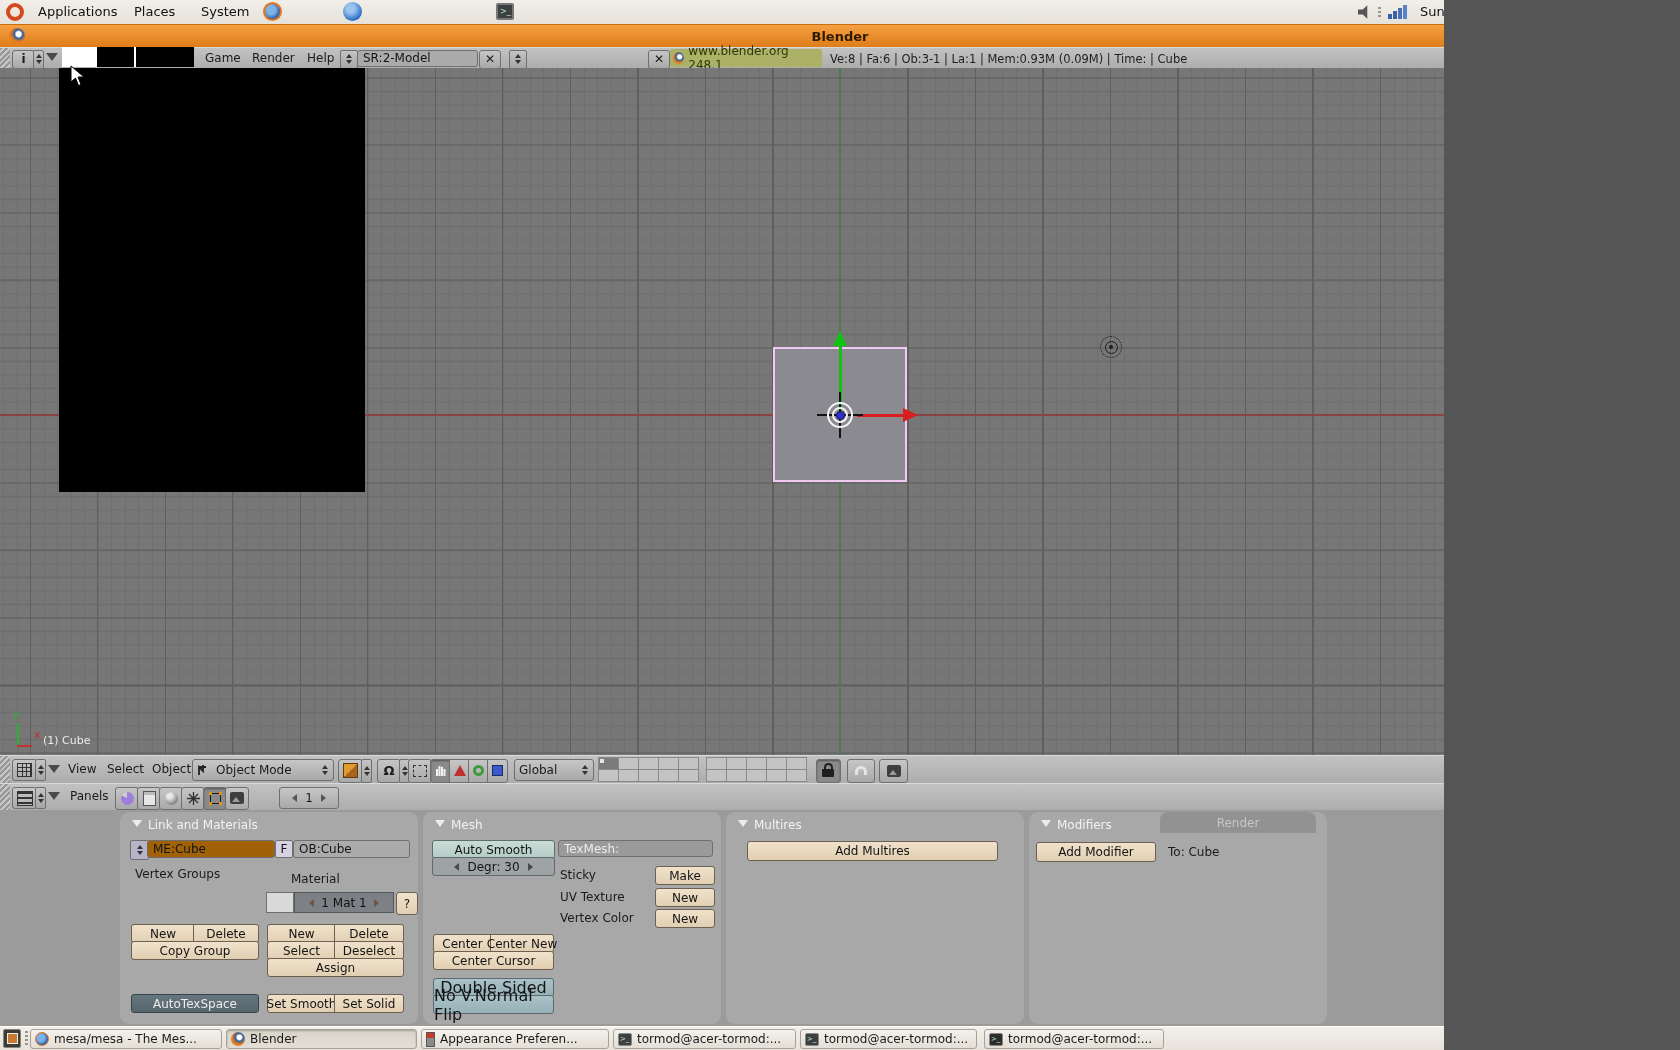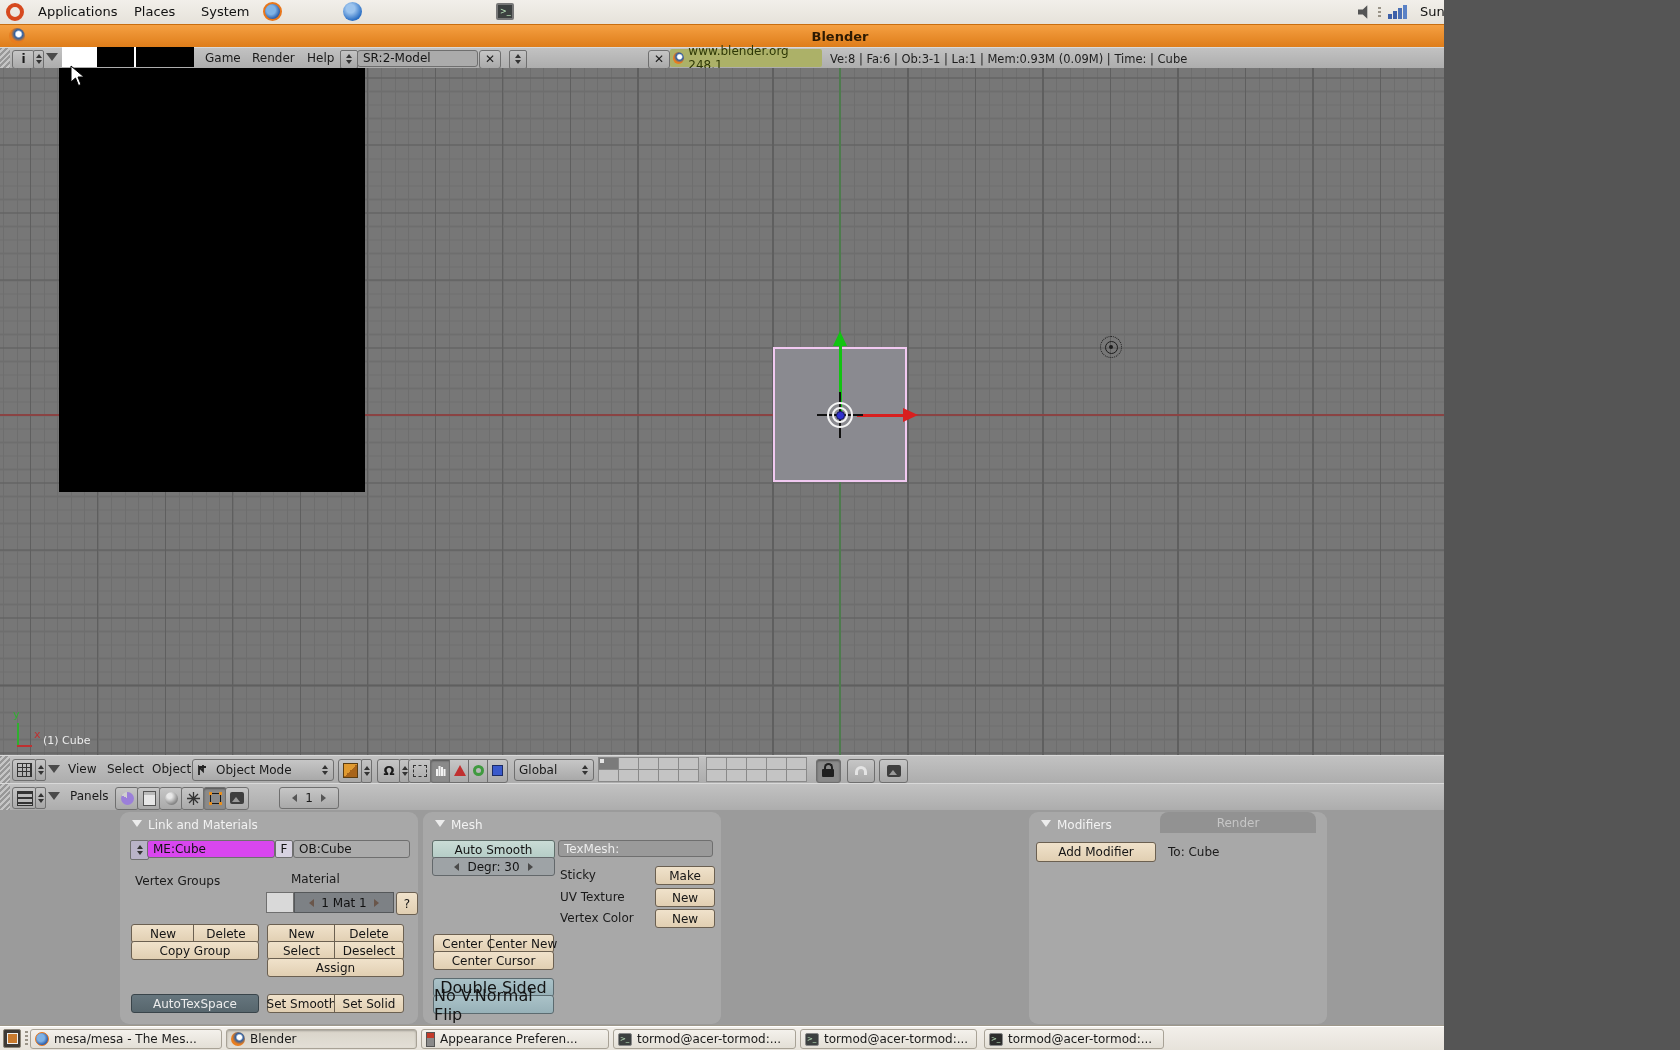--- a/index.html
+++ b/index.html
@@ -313,25 +313,25 @@
     </div>
   </div>
 
   <div class="abs" style="left:0;top:810px;width:1680px;height:216px;background:#9B9B9B;">
 
     <div class="abs panel" style="left:120px;top:2px;width:298px;height:212px;">
       <div class="abs parrow" style="left:12px;top:8px;"></div>
       <div class="abs ptitle" style="left:28px;top:6px;">Link and Materials</div>
 
       <div class="abs spin" style="left:10px;top:28px;width:17px;height:18px;background:#B9B3C8;"></div>
-      <div class="abs field" style="left:27px;top:28px;width:128px;height:18px;background:#d946ef;box-sizing:border-box;">ME:Cube</div>
+      <div class="abs field" style="left:27px;top:28px;width:128px;height:18px;background:#a16207;box-sizing:border-box;">ME:Cube</div>
       <div class="abs flexc" style="left:155px;top:28px;width:18px;height:18px;background:#D7D2E1;border:1px solid #6f6f6f;border-radius:2px;font-size:12px;color:#141414;box-sizing:border-box;">F</div>
       <div class="abs field" style="left:173px;top:28px;width:117px;height:18px;box-sizing:border-box;">OB:Cube</div>
 
-      <div class="abs plabel" style="left:15px;top:62px;">Vertex Groups</div>
+      <div class="abs plabel" style="left:15px;top:55px;">Vertex Groups</div>
       <div class="abs plabel" style="left:171px;top:60px;">Material</div>
 
       <div class="abs" style="left:146px;top:80px;width:28px;height:21px;background:#D9D9D9;border:1px solid #6f6f6f;box-sizing:border-box;"></div>
       <div class="abs flexc" style="left:174px;top:80px;width:100px;height:21px;background:#7D8185;border:1px solid #55585a;font-size:12px;color:#101010;gap:7px;box-sizing:border-box;">
         <div class="arrL"></div>
         <span>1 Mat 1</span>
         <div class="arrR"></div>
       </div>
       <div class="abs bbeige" style="left:276px;top:80px;width:20px;height:21px;">?</div>
 
@@ -371,20 +371,25 @@
       <div class="abs bbeige" style="left:232px;top:97px;width:58px;height:17px;">New</div>
 
       <div class="abs bbeige" style="left:10px;top:122px;width:57px;height:17px;border-radius:3px 0 0 3px;">Center</div>
       <div class="abs bbeige" style="left:67px;top:122px;width:62px;height:17px;border-radius:0 3px 3px 0;">Center New</div>
       <div class="abs bbeige" style="left:10px;top:139px;width:119px;height:17px;">Center Cursor</div>
 
       <div class="abs bblue" style="left:10px;top:166px;width:119px;height:17px;">Double Sided</div>
       <div class="abs bblue" style="left:10px;top:183px;width:119px;height:17px;">No V.Normal Flip</div>
     </div>
 
+    <div class="abs panel" style="left:726px;top:2px;width:298px;height:212px;">
+      <div class="abs parrow" style="left:12px;top:8px;"></div>
+      <div class="abs ptitle" style="left:28px;top:6px;">Multires</div>
+      <div class="abs bbeige" style="left:21px;top:29px;width:249px;height:18px;">Add Multires</div>
+    </div>
 
     <div class="abs panel" style="left:1029px;top:2px;width:298px;height:212px;">
       <div class="abs" style="left:131px;top:0;width:156px;height:21px;background:#929292;border-radius:8px 8px 0 0;display:flex;align-items:center;justify-content:center;font-size:12px;color:#C6C6C6;">Render</div>
       <div class="abs parrow" style="left:12px;top:8px;"></div>
       <div class="abs ptitle" style="left:28px;top:6px;">Modifiers</div>
       <div class="abs bbeige" style="left:7px;top:30px;width:118px;height:18px;">Add Modifier</div>
       <div class="abs plabel" style="left:139px;top:33px;">To: Cube</div>
     </div>
   </div>
 

